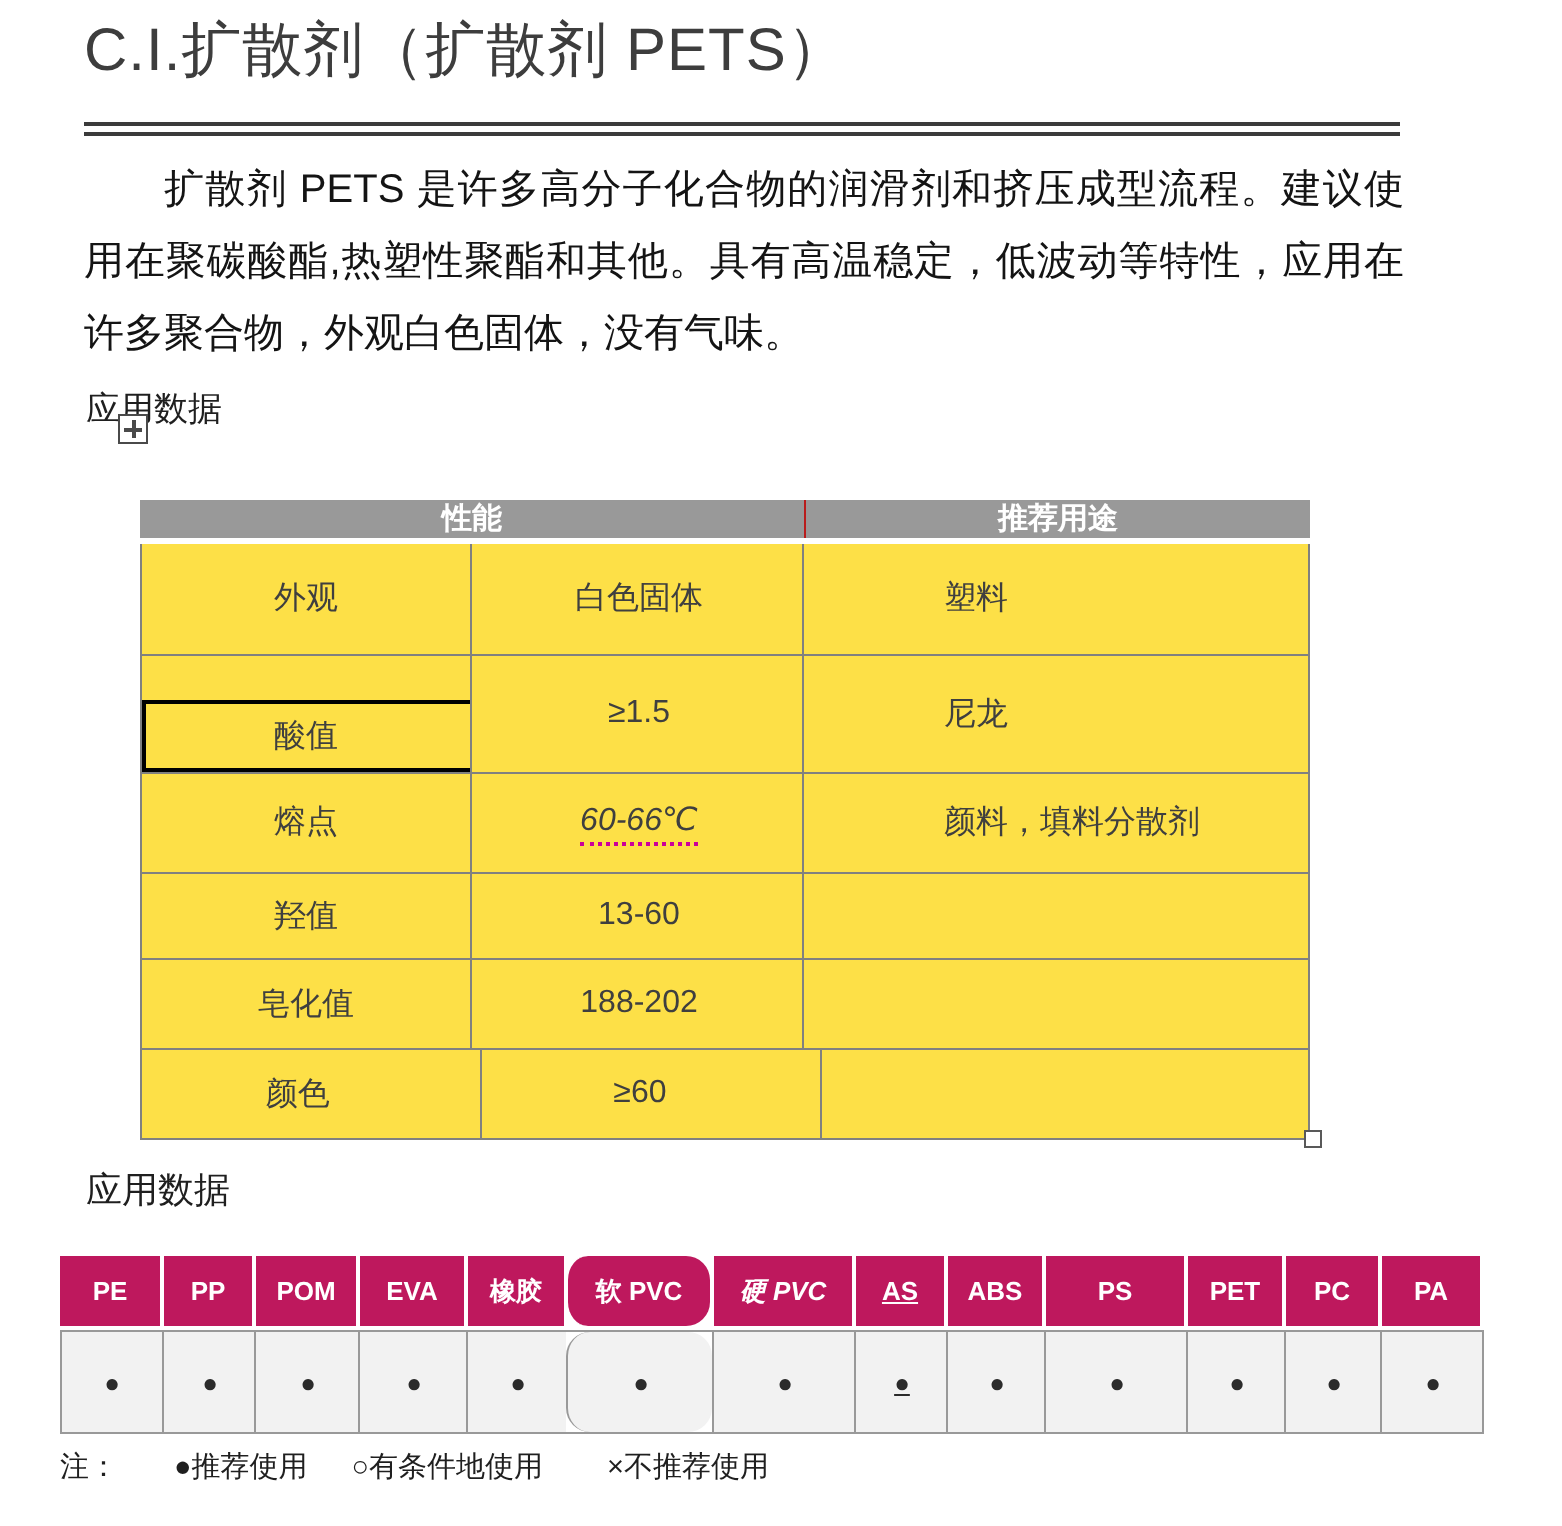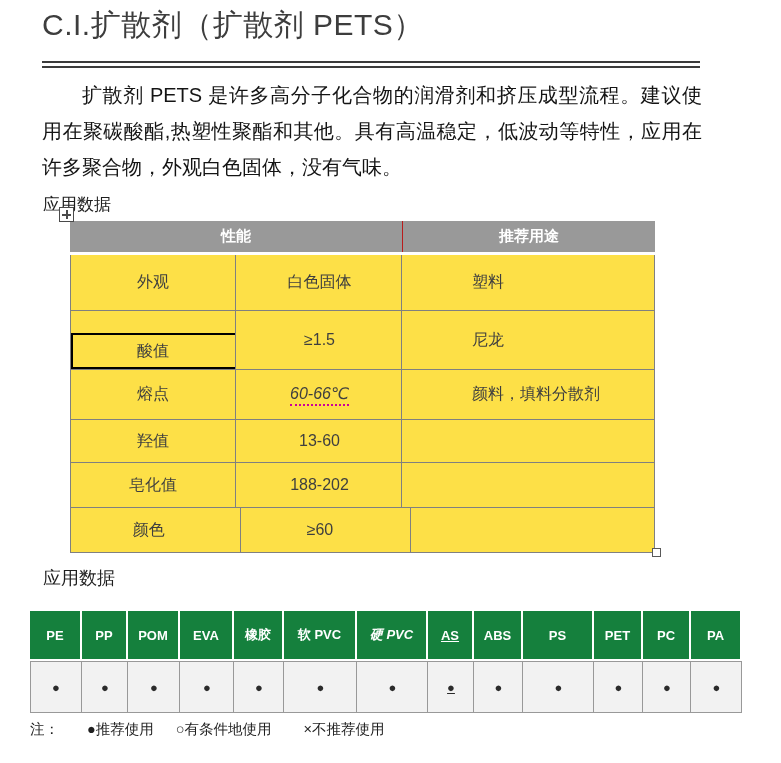--- a/index.html
+++ b/index.html
@@ -17,21 +17,21 @@
 
   
   .sec1-head { position:relative; margin:8px 0 0 43px; font-size:17px; color:#1f1f1f; height:22px; }
   .move-handle { position:absolute; left:16px; top:14px; width:15px; height:15px;
                  border:1px solid #4a4a4a; background:#ffffff; z-index:2; }
   .move-handle::before { content:""; position:absolute; left:6px; top:2px; width:2px; height:9px; background:#4a4a4a; }
   .move-handle::after  { content:""; position:absolute; left:2px; top:6px; width:9px; height:2px; background:#4a4a4a; }
 
   
   .t1 { position:relative; margin:6px 0 0 70px; width:585px; }
-  .t1-head { display:flex; height:31px; }
+  .t1-head { display:flex; height:48px;align-items:flex-end; }
   .t1-head .hcell { background:#999999; color:#ffffff; font-weight:bold; font-size:15px;
                     display:flex; align-items:center; justify-content:center; }
   .t1-head .h-left  { width:332px; }
   .t1-head .h-right { width:253px; border-left:1px solid #b91c1c; }
   .t1-body { margin-top:3px; border:1px solid #808080; border-top:none; }
   .t1-row { display:flex; background:#fde047; border-top:1px solid #808080; }
   .t1-row:first-child { border-top:none; }
   .t1-row .cell { display:flex; align-items:center; justify-content:center; font-size:16px; color:#3f3f3f; }
   .c1 { width:164px; }
   .c2 { width:166px; border-left:1px solid #808080; padding-left:2px; }
@@ -42,30 +42,30 @@
   .spellcheck { border-bottom:2px dotted #cc0099; padding-bottom:1px;font-style:italic; }
   .resize-handle { position:absolute; right:-6px; bottom:-4px; width:9px; height:9px;
                    background:#ffffff; border:1px solid #595959; }
 
   
   .sec2-head { margin:13px 0 0 43px; font-size:18px; color:#1f1f1f; }
 
   
   .t2 { margin:21px 0 0 30px; width:712px; }
   .t2-row { display:flex; }
-  .t2 .th { background:#15803d; color:#ffffff; font-weight:bold; font-size:13px; height:48px;
+  .t2 .th { background:#be185d; color:#ffffff; font-weight:bold; font-size:13px; height:35px;
             display:flex; align-items:center; justify-content:center; border-left:2px solid #ffffff; }
   .t2 .th:first-child { border-left:none; }
   .t2-body { border:1px solid #999999; margin-top:2px; }
   .t2 .td { background:#f2f2f2; height:50px; display:flex; align-items:center; justify-content:center;
             font-size:13px; color:#2b2b2b; border-left:1px solid #999999; padding-left:1px; }
   .t2 .td:first-child { border-left:none; padding-left:0; }
   
   .w0{width:50px;} .w1{width:46px;} .w2{width:52px;} .w3{width:54px;} .w4{width:50px;}
-  .w5{width:73px;} .w6{width:71px;font-style:italic;} .w7{width:46px;text-decoration:underline;} .w8{width:49px;} .w9{width:71px;}
+  .w5{width:73px;border-radius:12px;} .w6{width:71px;font-style:italic;} .w7{width:46px;text-decoration:underline;} .w8{width:49px;} .w9{width:71px;}
   .w10{width:49px;} .w11{width:48px;} .w12{width:51px;}
 
   
   .note { margin:7px 0 0 30px; font-size:14.5px; color:#1f1f1f; display:flex; align-items:baseline; }
   .note .lbl { margin-right:28px; }
   .note .itm { margin-right:0; }
   .note .i0 { margin-right:22px; }
   .note .i1 { margin-right:32px; }
 </style>
 </head>

